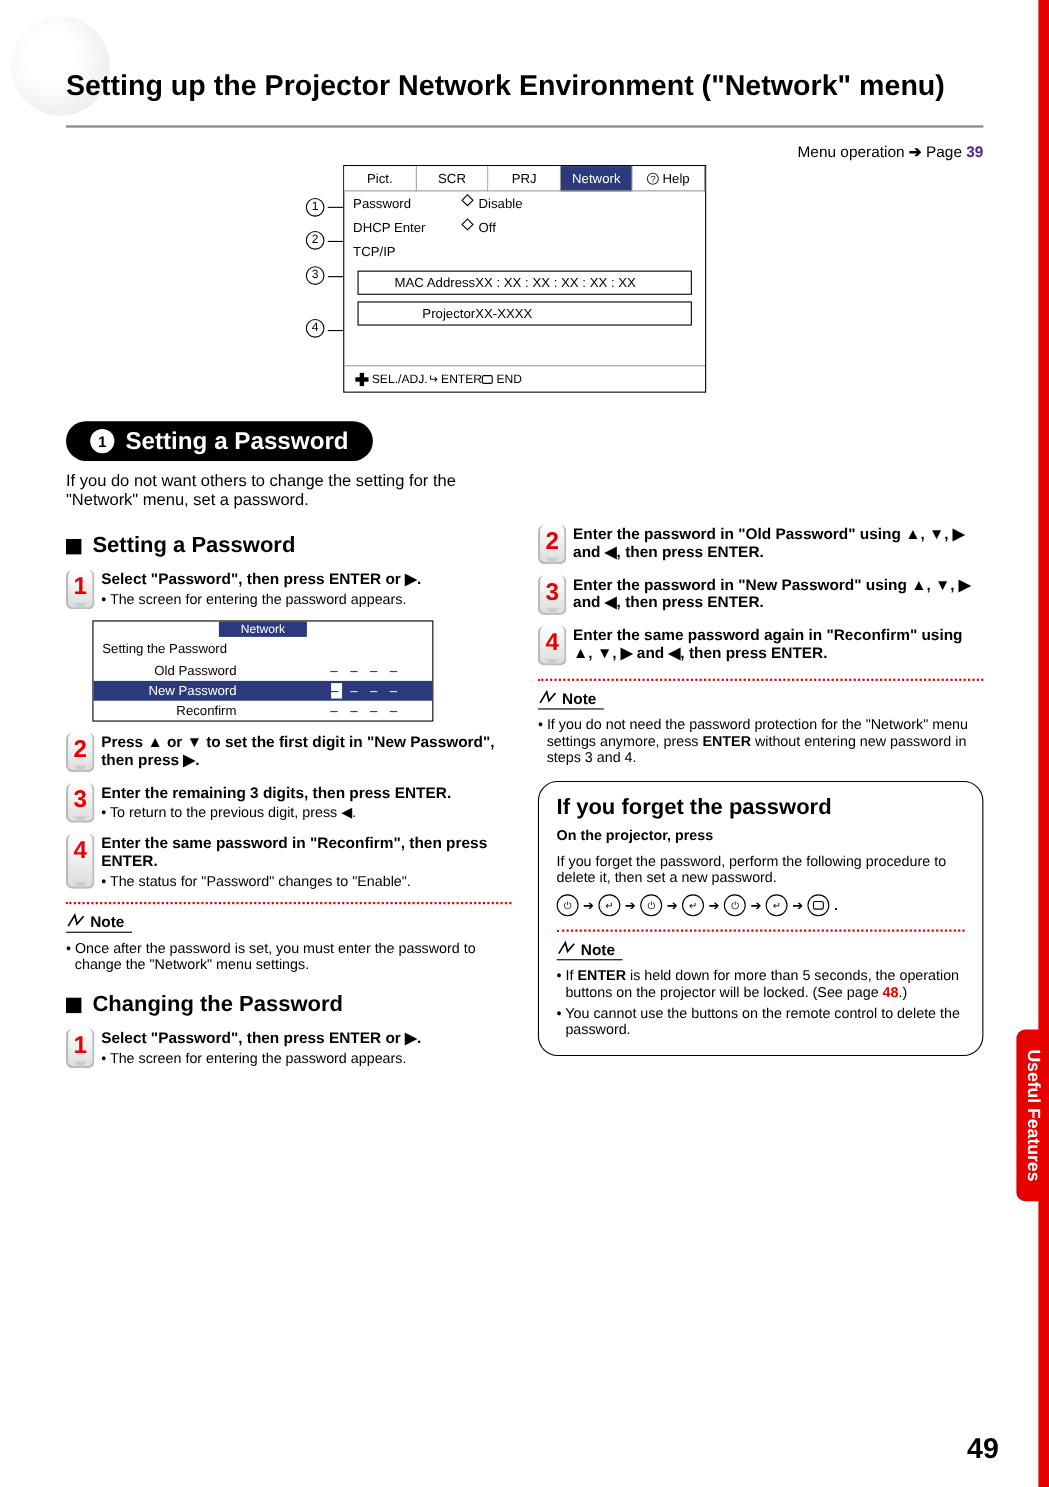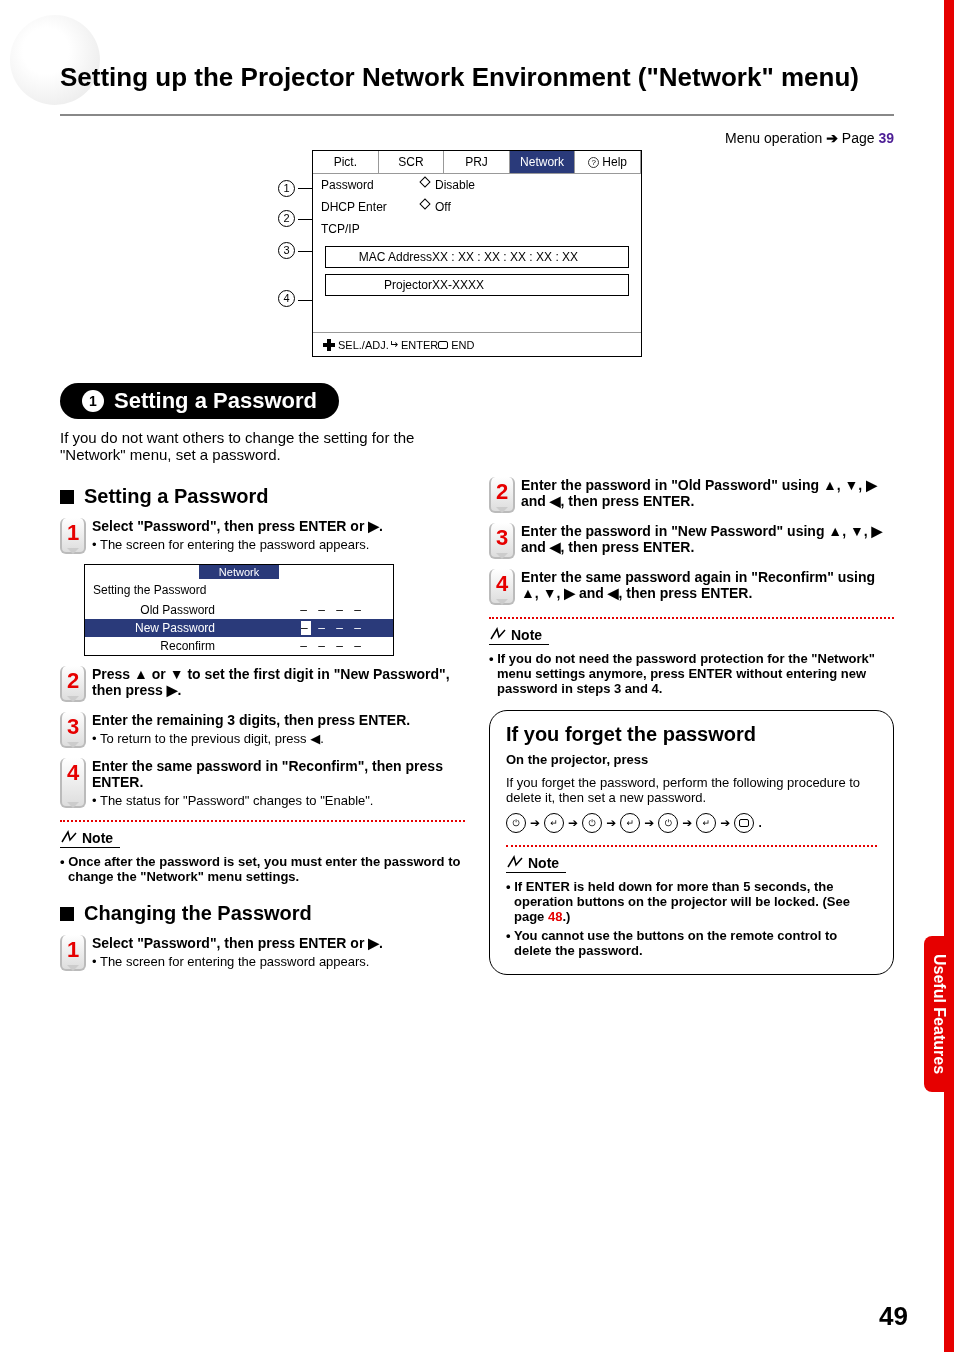--- a/index.html
+++ b/index.html
@@ -117,21 +117,21 @@
   .mini-osd .row .l { text-align:right; width:150px; padding-right:20px; }
   .mini-osd .row .v { letter-spacing:4px; }
   .mini-osd .row.sel { background:#2a3a7a; color:#fff; }
   .mini-osd .row.sel .vbox { display:inline-block; background:#fff; color:#000; width:10px; text-align:center; }
 
   .dots { border-top:2.5px dotted #e60000; margin:12px 0 8px 0; }
   .note-h { display:flex; align-items:flex-start; gap:4px; font-weight:bold; font-size:14px; border-bottom:1.2px solid #000; width:60px; margin-bottom:6px; }
   .note-h .ni { font-weight:normal; position:relative; }
   .note-h .ni svg { width:18px; height:14px; }
   .note-list { font-size:13px; }
-  .note-list li { list-style:none; text-indent:-8px; padding-left:8px; margin-bottom:4px;font-weight:bold; }
+  .note-list li { list-style:none; text-indent:-8px; padding-left:8px; margin-bottom:4px; }
   .note-list li::before { content:"• "; }
 
   .forget-box {
     border:1.5px solid #000; border-radius:18px; padding:12px 16px; margin-top:14px;
   }
   .forget-box h3 { font-size:20px; margin-bottom:6px; }
   .forget-box p { font-size:13px; margin-bottom:8px; }
   .icon-seq { display:flex; align-items:center; gap:4px; flex-wrap:wrap; font-size:12px; }
   .ibtn { display:inline-flex; width:20px; height:20px; border:1.3px solid #000; border-radius:50%; align-items:center; justify-content:center; font-size:9px; }
   .pagenum { position:absolute; bottom:20px; right:46px; font-size:26px; font-weight:bold; }

